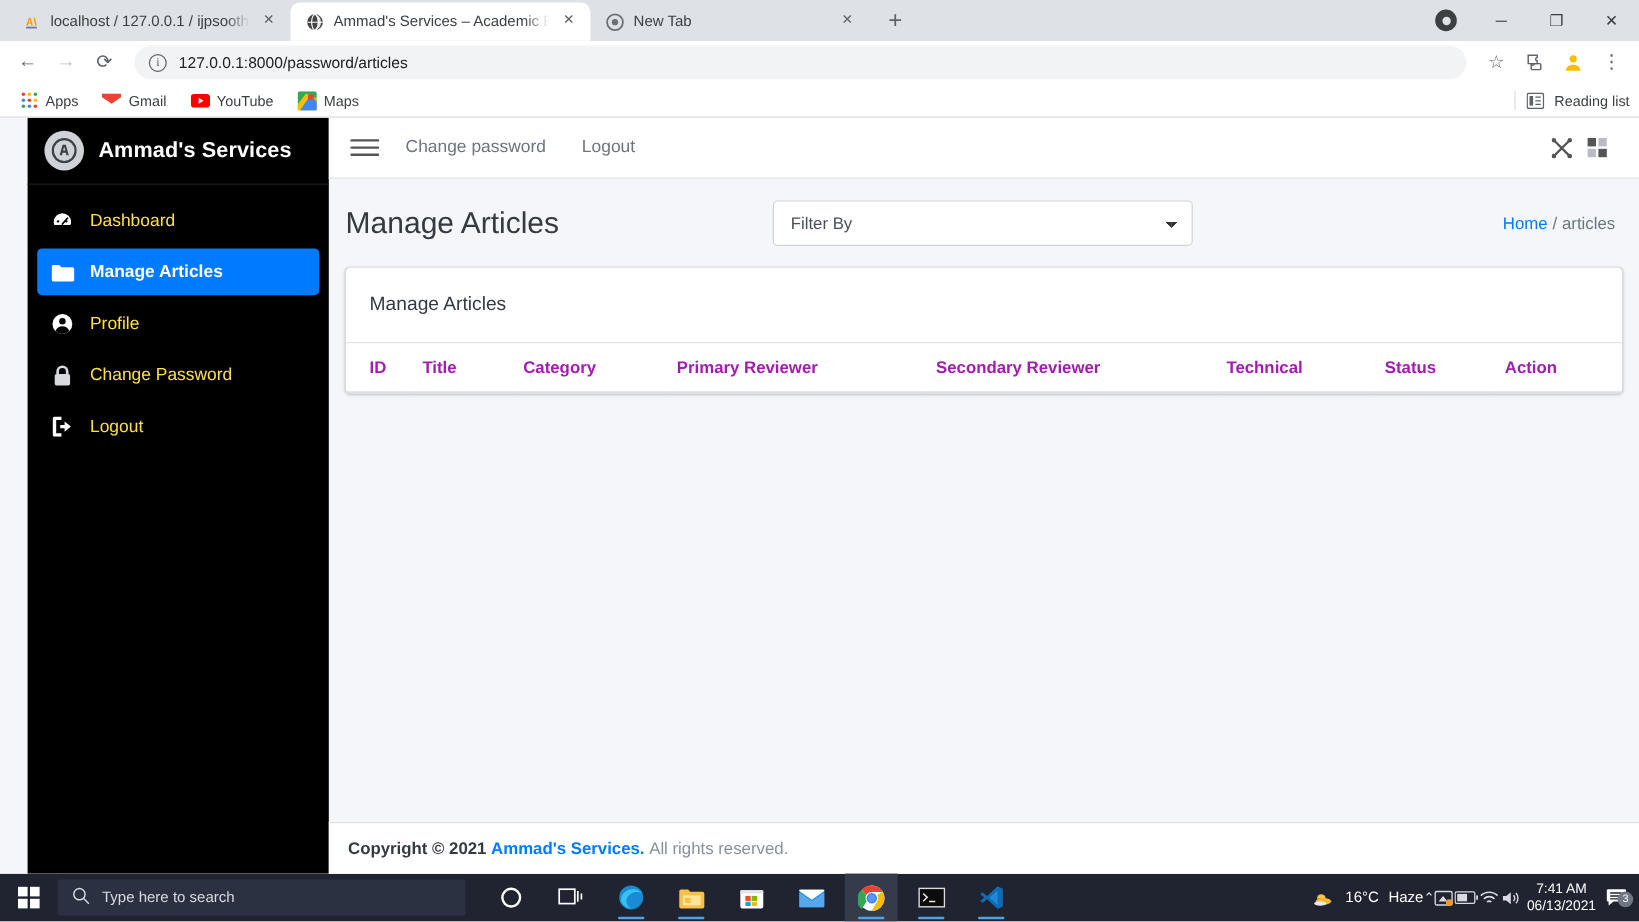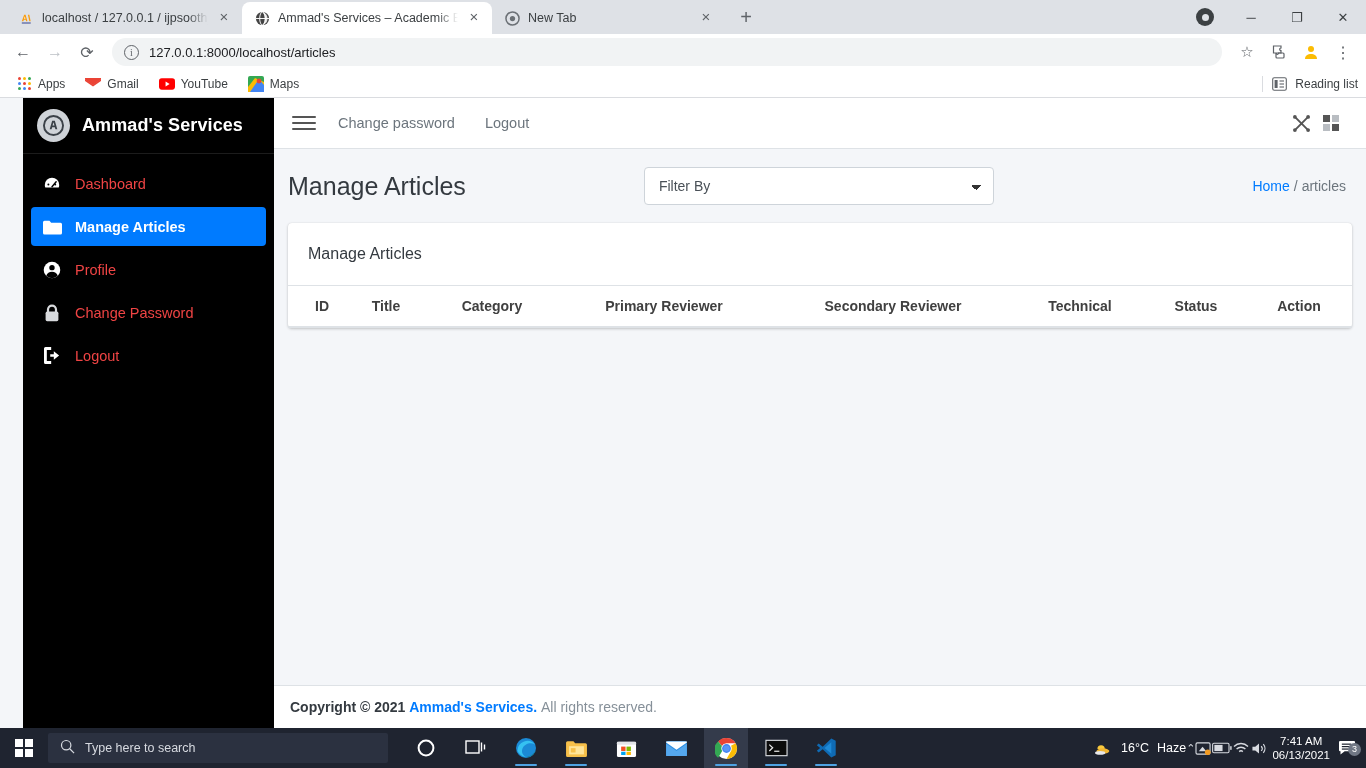--- a/index.html
+++ b/index.html
@@ -129,21 +129,21 @@
   .avatar {
     width: 33px; height: 33px; border-radius: 50%; flex: 0 0 33px;
     background: #f3d5c4; border: 1px solid #4b545c; overflow: hidden; position: relative;
   }
   .username { font-size: 14.5px; color: #ffffff; }
 
   .nav { padding: 10px 8px 0 8px; }
   .nav-item {
     display: flex; align-items: center; gap: 12px;
     height: 39px; padding: 0 10px; border-radius: 4px;
-    color: #ef4444; font-size: 14.5px; margin-bottom: 4px;
+    color: #fde047; font-size: 14.5px; margin-bottom: 4px;
   }
   .nav-item.active { background: #007bff; color: #fff; font-weight: bold; }
   .nav-ico {
     width: 22px; flex: 0 0 22px; display: flex; align-items: center; justify-content: center;
     color: #ffffff;
   }
 
   .main { flex: 1 1 auto; display: flex; flex-direction: column; min-width: 0; }
 
   .navbar {
@@ -193,21 +193,21 @@
   .search-input {
     margin-left: auto; width: 200px; height: 38px;
     border: 1px solid #ced4da; border-radius: 4px; padding: 0 12px;
     font-size: 14px; color: #495057; font-family: "Liberation Sans", sans-serif;
     background: #fff;
   }
   .search-input::placeholder { color: #9aa0a6; }
 
   table.data { width: 100%; border-collapse: collapse; }
   table.data thead th {
-    text-align: center; font-size: 14px; color: #404040; font-weight: bold;
+    text-align: left; font-size: 14px; color: #a21caf; font-weight: bold;
     padding: 12px 8px; border-top: 1px solid #dee2e6; border-bottom: 2px solid #dee2e6;
     white-space: nowrap;
   }
   table.data thead th:first-child { padding-left: 20px; }
   .col-id { width: 56px; }
   .col-title { width: 84px; }
   .col-category { width: 128px; }
   .col-primary { width: 216px; }
   .col-secondary { width: 242px; }
   .col-technical { width: 132px; }
@@ -309,21 +309,21 @@
       <div class="wbtn">✕</div>
     </div>
   </div>
 
   <div class="toolbar">
     <div class="tbtn">←</div>
     <div class="tbtn dim">→</div>
     <div class="tbtn">⟳</div>
     <div class="omnibox">
       <span class="info-icon">i</span>
-      <span class="url">127.0.0.1:8000/localhost/articles</span>
+      <span class="url">127.0.0.1:8000/password/articles</span>
     </div>
     <div class="tbtn star">☆</div>
     <div class="tbtn">
       <svg width="16" height="16" viewBox="0 0 16 16">
           <path d="M6 2h4v2a1.3 1.3 0 1 0 0 2.6V9H7.6a1.3 1.3 0 1 1-2.6 0H2.5V2H6z" fill="none" stroke="#5f6368" stroke-width="1.2"></path>
           <rect x="5" y="9" width="8" height="5" rx="1" fill="none" stroke="#5f6368" stroke-width="1.2"></rect>
         </svg>
     </div>
     <div class="tbtn">
       <svg width="18" height="18" viewBox="0 0 18 18">

